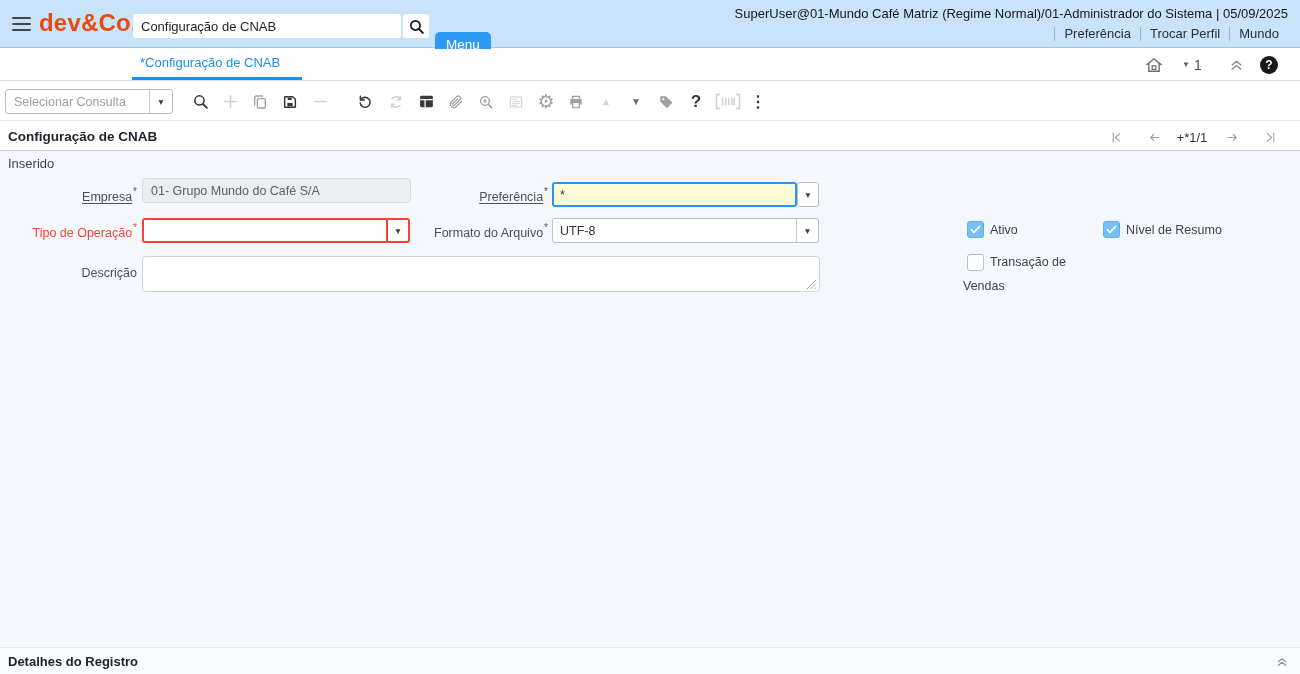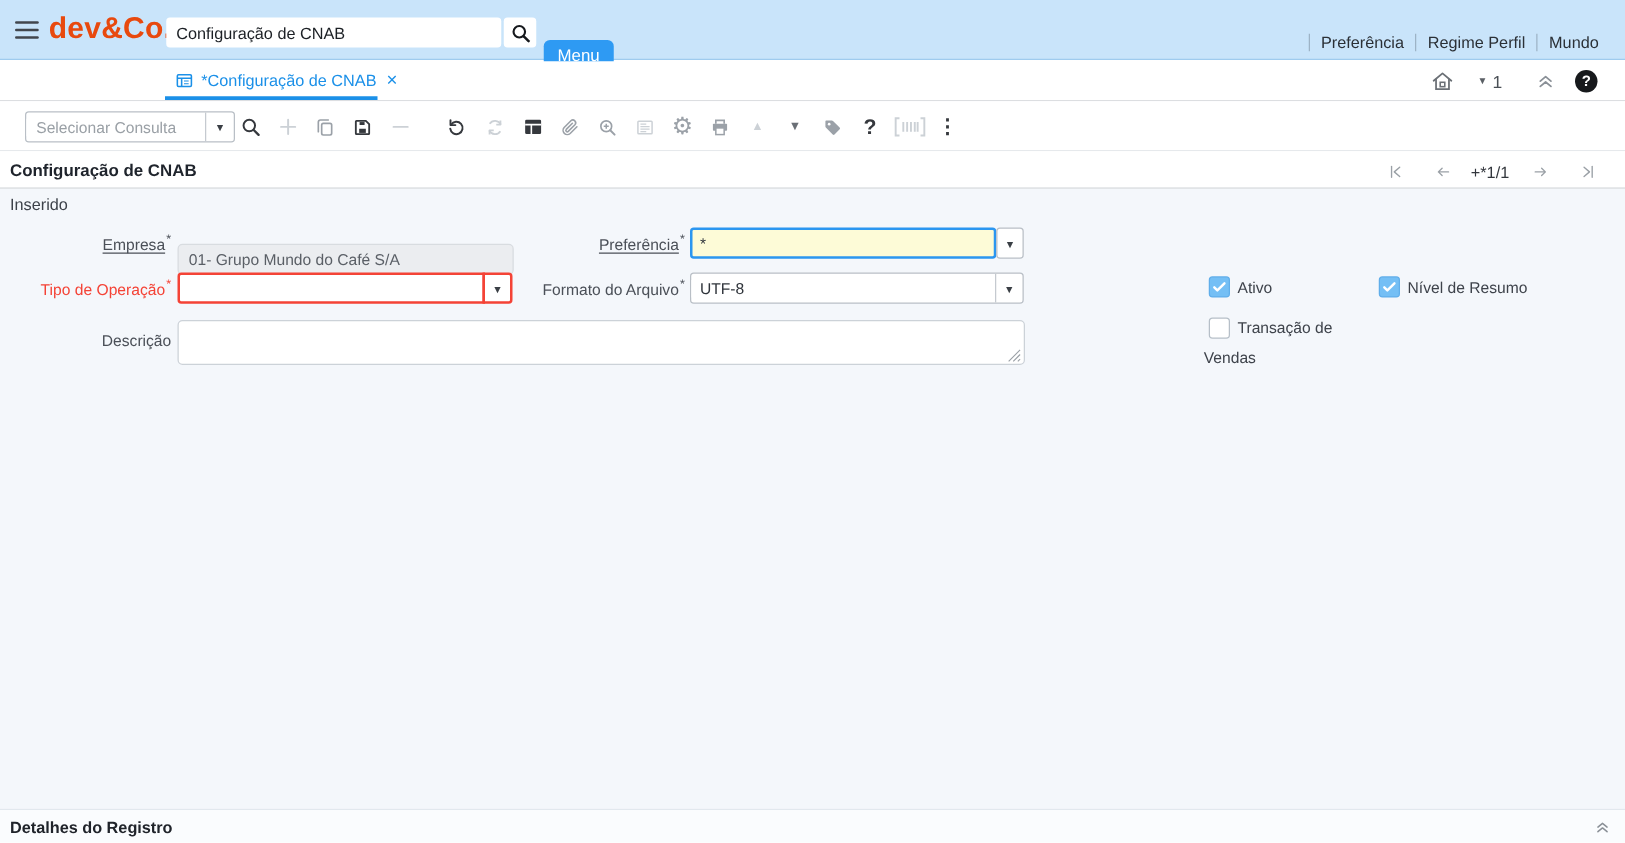--- a/index.html
+++ b/index.html
@@ -15,34 +15,34 @@
   .gsearch-btn { position:absolute; left:403px; top:14px; width:26px; height:24px; border:none; border-radius:3px; background:#fff; color:#16191d; display:flex; align-items:center; justify-content:center; cursor:pointer; }
   .menu-btn { position:absolute; left:435px; top:13px; height:25px; padding:0 11px; background:#2e9af3; color:#fff; border:none; border-radius:5px; font-size:13.5px; font-family:"Liberation Sans",sans-serif; cursor:pointer;margin-top:19px; }
   .user-info { position:absolute; right:12px; top:6px; font-size:13px; color:#14171c; }
   .user-links { position:absolute; right:12px; top:26px; font-size:13px; color:#2b3036; display:flex; align-items:center; }
   .user-links a { color:#2b3036; text-decoration:none; cursor:pointer; padding:0 9px; }
   .vsep { display:inline-block; width:1px; height:14px; background:#9db3c6; }
 
   
   .tabbar { position:absolute; top:49px; left:0; width:1300px; height:32px; background:#fff; border-bottom:1px solid #dcdee1; }
   .tab-inactive { position:absolute; left:14px; top:0; height:31px; line-height:31px; font-size:13px; color:#555a61; cursor:pointer; }
-  .tab-active { position:absolute; left:140px; top:0; height:31px; display:flex; align-items:center; gap:6px; color:#1b90e8; font-size:13px; cursor:pointer; }
+  .tab-active { position:absolute; left:140px; top:0; height:31px; display:flex; align-items:center; gap:6px; color:#1b90e8; font-size:13px; cursor:pointer;flex-direction:column; }
   .tab-underline { position:absolute; left:132px; bottom:0; width:170px; height:3px; background:#1b90e8; }
   .tab-close { font-size:15px; line-height:1; margin-left:2px; cursor:pointer; }
   .tb-right { position:absolute; top:0; height:31px; display:flex; align-items:center; background:none; border:none; cursor:pointer; }
   .homebtn { left:1144px; color:#6b7076; }
   .winsel { left:1182px; color:#4a4f55; gap:4px; font-size:14px; }
   .winsel .caret { font-size:8px; color:#5a5f65; }
   .collapse-all { left:1228px; color:#8a9097; }
   .helpcircle { left:1260px; }
   .helpcircle .circ { width:18px; height:18px; border-radius:50%; background:#17191c; color:#fff; font-size:12px; font-weight:bold; display:flex; align-items:center; justify-content:center; }
 
   
   .toolbar { position:absolute; top:81px; left:0; width:1300px; height:40px; background:#fff; border-bottom:1px solid #e6e9ec; }
-  .querybox { position:absolute; left:5px; top:8px; width:168px; height:25px; border:1px solid #b9bfc6; border-radius:3px; background:#fff; display:flex; align-items:center; overflow:hidden;margin-left:15px; }
+  .querybox { position:absolute; left:5px; top:8px; width:168px; height:25px; border:1px solid #b9bfc6; border-radius:3px; background:#fff; display:flex; align-items:center; overflow:hidden; }
   .querybox input { flex:1; border:none; outline:none; padding:0 8px; font-size:12.5px; color:#333; font-family:"Liberation Sans",sans-serif; min-width:0; }
   .querybox input::placeholder { color:#9aa0a6; }
   .querybox .qsep { width:1px; height:25px; background:#c5cad0; }
   .querybox .qcaret { width:22px; text-align:center; font-size:8.5px; color:#3a3f45; cursor:pointer; background:none; border:none; }
   .tbtn { position:absolute; top:7px; width:26px; height:27px; display:flex; align-items:center; justify-content:center; background:none; border:none; cursor:pointer; padding:0; }
   .ic-dark { color:#35383d; } .ic-mid { color:#9ba1a8; } .ic-light { color:#ccd1d6; } .ic-middark { color:#6a6f76; }
   .glyph-caret { font-size:10px; line-height:1; }
   .glyph-gear { font-size:19px; line-height:1; }
   .glyph-q { font-size:17px; font-weight:bold; line-height:1; }
   .glyph-dots { font-size:16px; font-weight:bold; line-height:1; }
@@ -53,21 +53,21 @@
   .navbtn { position:absolute; top:8px; width:16px; height:16px; background:none; border:none; color:#9aa0a6; cursor:pointer; display:flex; align-items:center; justify-content:center; padding:0; }
   .pager { position:absolute; left:1168px; top:9px; width:48px; text-align:center; font-size:13px; color:#33373d; }
 
   
   .pane { position:absolute; top:151px; left:0; width:1300px; height:496px; background:#f4f7fb; }
   .status { position:absolute; left:8px; top:5px; font-size:13px; color:#3d424a; }
   .flabel { position:absolute; text-align:right; font-size:12.5px; color:#4b5058; white-space:nowrap; }
   .flabel sup { font-size:10px; position:relative; top:-1px; margin-left:1px; }
   .u { text-decoration:underline; text-underline-offset:2px;margin-top:40px; }
   .red { color:#f44336; }
-  .ro-field { position:absolute; left:142px; top:44px; width:269px; height:25px; background:#ebedf0; border:1px solid #d8dce0; border-radius:4px; padding:0 8px; font-size:12.5px; color:#5a5f66; font-family:"Liberation Sans",sans-serif; }
+  .ro-field { position:absolute; left:142px; top:27px; width:269px; height:25px; background:#ebedf0; border:1px solid #d8dce0; border-radius:4px; padding:0 8px; font-size:12.5px; color:#5a5f66; font-family:"Liberation Sans",sans-serif; }
   .org-field { position:absolute; left:552px; top:31px; width:245px; height:25px; background:#fdfbd7; border:2px solid #2b96f0; border-radius:3px; padding:0 6px; font-size:12.5px; color:#2f343b; font-family:"Liberation Sans",sans-serif; outline:none; }
   .org-btn { position:absolute; left:797px; top:31px; width:22px; height:25px; background:#fff; border:1px solid #b9bfc6; border-radius:3px; font-size:8.5px; color:#3a3f45; cursor:pointer; }
   .tipo-field { position:absolute; left:142px; top:67px; width:246px; height:25px; background:#fff; border:2px solid #f44336; border-radius:3px 0 0 3px; padding:0 6px; font-size:12.5px; font-family:"Liberation Sans",sans-serif; outline:none; }
   .tipo-btn { position:absolute; left:386px; top:67px; width:24px; height:25px; background:#fff; border:2px solid #f44336; border-radius:0 3px 3px 0; font-size:8.5px; color:#3a3f45; cursor:pointer; }
   .combo { position:absolute; left:552px; top:67px; width:267px; height:25px; background:#fff; border:1px solid #b9bfc6; border-radius:3px; display:flex; align-items:center; overflow:hidden; }
   .combo input { flex:1; border:none; outline:none; padding:0 7px; font-size:12.5px; color:#2f343b; font-family:"Liberation Sans",sans-serif; min-width:0; }
   .combo .csep { width:1px; height:25px; background:#c5cad0; }
   .combo .ccaret { width:21px; text-align:center; font-size:8.5px; color:#3a3f45; background:none; border:none; cursor:pointer; }
   .cblabel { position:absolute; display:flex; align-items:center; gap:6px; font-size:12.5px; color:#3e434b; cursor:pointer; }
   .cb { width:17px; height:17px; border-radius:3px; display:inline-flex; align-items:center; justify-content:center; flex:0 0 17px; }
@@ -96,25 +96,26 @@
       </button>
     <div class="logo">dev&amp;Co.</div>
     <input class="gsearch" value="Configuração de CNAB" style="">
     <button class="gsearch-btn">
       <svg width="17" height="17" viewBox="0 0 24 24">
           <circle cx="10.5" cy="10.5" r="6.5" fill="none" stroke="currentColor" stroke-width="2.4"></circle>
           <line x1="15.6" y1="15.6" x2="21" y2="21" stroke="currentColor" stroke-width="2.8" stroke-linecap="round"></line>
         </svg>
     </button>
     <button class="menu-btn">Menu</button>
+    <div class="user-info">SuperUser@01-Mundo Café Matriz (Regime Normal)/01-Administrador do Sistema | 05/09/2025</div>
     <div class="user-links">
       <span class="vsep"></span>
       <a>Preferência</a>
       <span class="vsep"></span>
-      <a>Regime Perfil</a>
+      <a>Trocar Perfil</a>
       <span class="vsep"></span>
       <a>Mundo</a>
     </div>
   </div>
 
   <div class="tabbar">
     <div class="tab-active">
       <svg width="15" height="15" viewBox="0 0 24 24">
           <rect x="3" y="4.5" width="18" height="15" rx="1.5" fill="none" stroke="currentColor" stroke-width="2"></rect>
           <path d="M3 9h18M8.5 9v10.5" stroke="currentColor" stroke-width="2" fill="none"></path>

